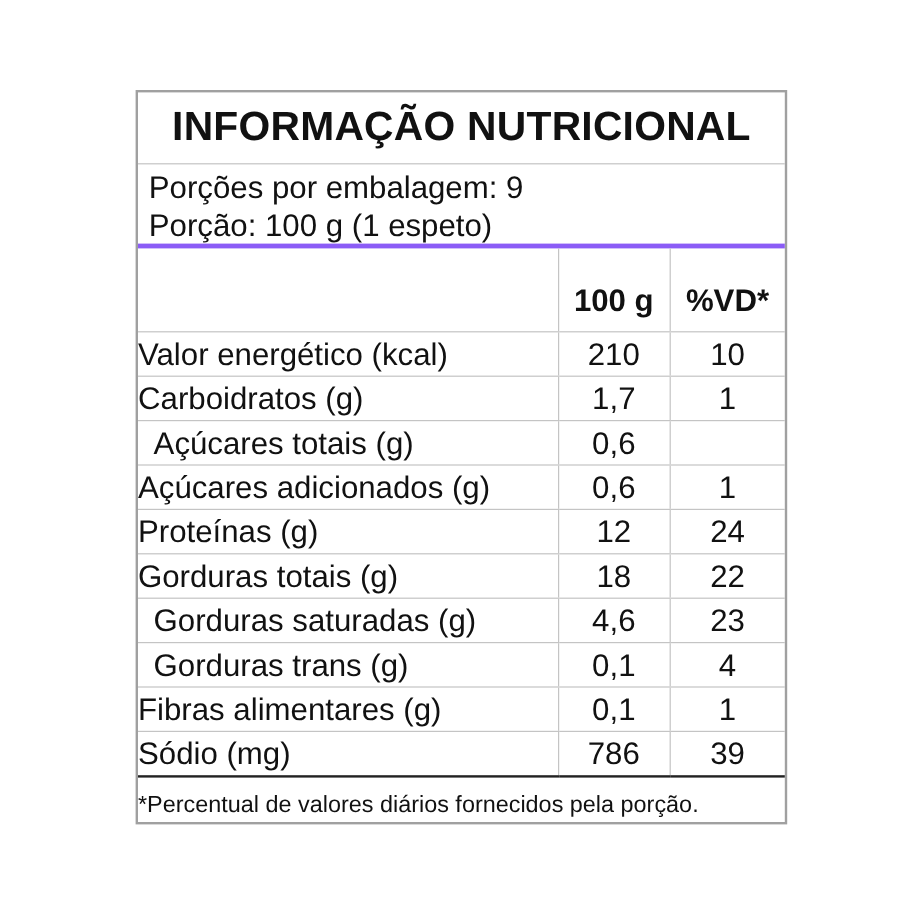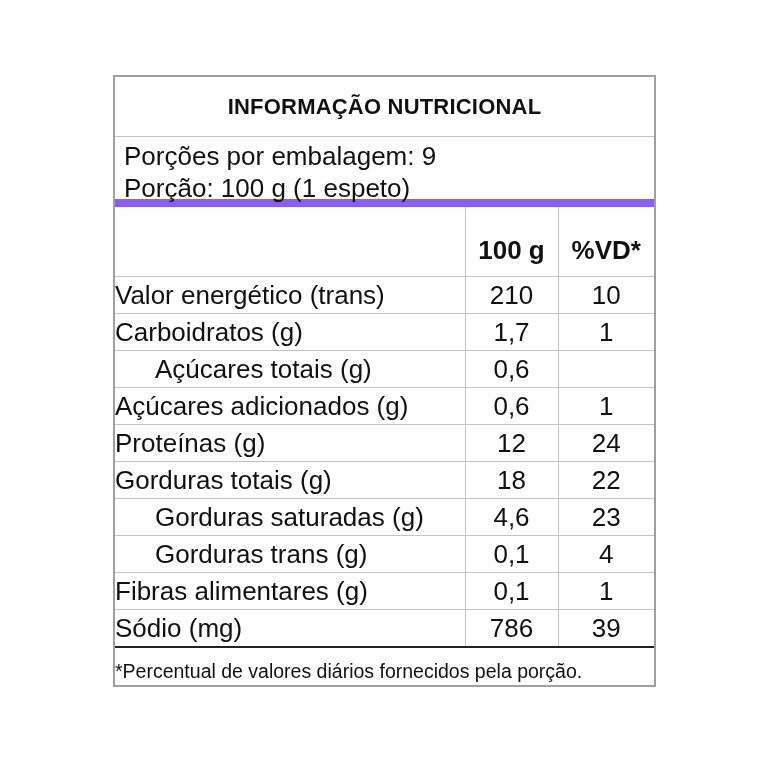--- a/index.html
+++ b/index.html
@@ -23,32 +23,32 @@
     height: 612px;
     box-sizing: border-box;
     border: 2px solid #a0a0a0;
     background: #ffffff;
   }
   .label-title {
     height: 60px;
     display: flex;
     align-items: center;
     justify-content: center;
-    font-size: 22px;
+    font-size: 34px;
     font-weight: bold;
     letter-spacing: 0.2px;
     border-bottom: 1px solid #c4c4c4;
     box-sizing: border-box;
     white-space: nowrap;
   }
   .serving-block {
     height: 70px;
     box-sizing: border-box;
     padding: 3px 0 0 9px;
-    border-bottom: 8px solid #8b5cf6;
+    border-bottom: 4px solid #8b5cf6;
   }
   .serving-line {
     font-size: 26px;
     line-height: 32px;
     white-space: nowrap;
   }
   table.nutrition {
     width: 539px;
     border-collapse: collapse;
     table-layout: fixed;
@@ -74,21 +74,21 @@
     height: 36px;
   }
   .c-amount, .c-dv {
     border-left: 1px solid #c4c4c4;
     text-align: center;
   }
   .c-label {
     text-align: left;
     padding-left: 9px;
   }
-  .c-label.ind1 { padding-left: 40px; }
+  .c-label.ind1 { padding-left: 13px; }
   .c-label.ind2 { }
   table.nutrition tbody tr:last-child td {
     border-bottom: 2px solid #222222;
   }
   .footnote {
     height: 46px;
     display: flex;
     align-items: center;
     padding-left: 0;
     font-size: 19.5px;
@@ -116,21 +116,21 @@
       </colgroup>
       <thead>
         <tr>
           <th class="c-label"></th>
           <th class="c-amount">100 g</th>
           <th class="c-dv">%VD*</th>
         </tr>
       </thead>
       <tbody id="nutrition-rows">
           <tr>
-            <td class="c-label ind0">Valor energético (trans)</td>
+            <td class="c-label ind0">Valor energético (kcal)</td>
             <td class="c-amount">210</td>
             <td class="c-dv">10</td>
           </tr>
           <tr>
             <td class="c-label ind0">Carboidratos (g)</td>
             <td class="c-amount">1,7</td>
             <td class="c-dv">1</td>
           </tr>
           <tr>
             <td class="c-label ind1">Açúcares totais (g)</td>

